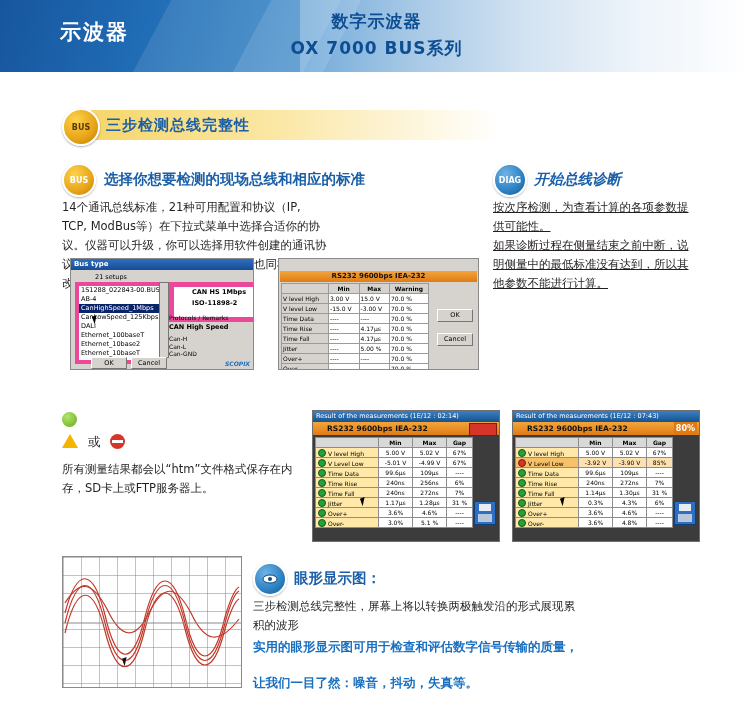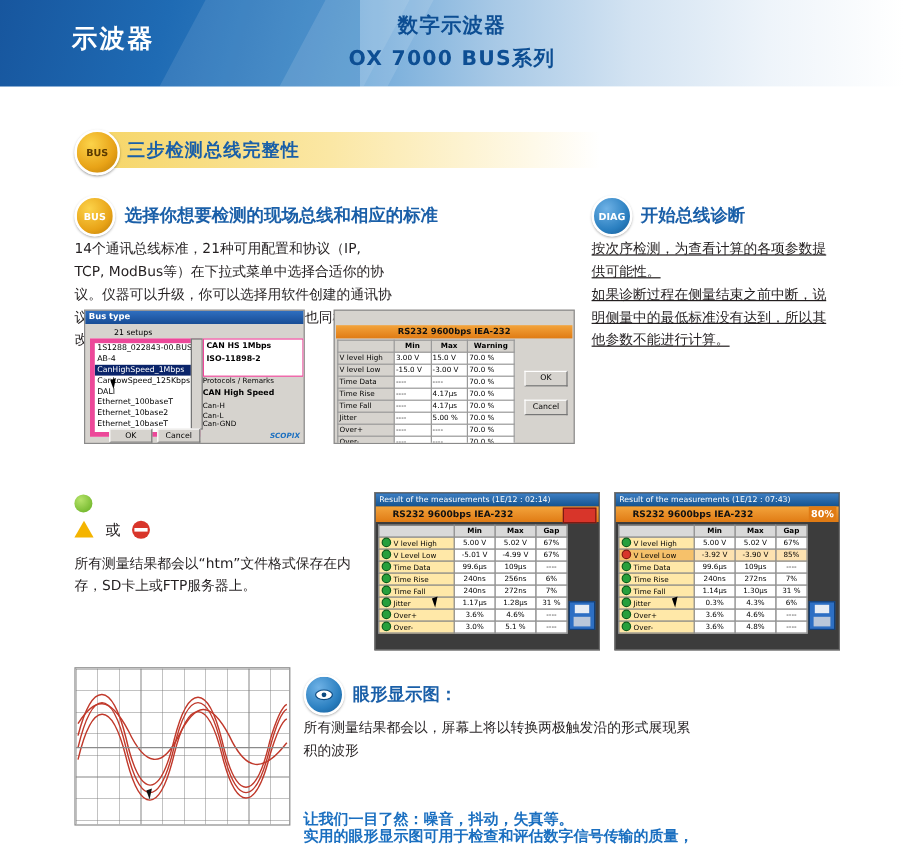--- a/index.html
+++ b/index.html
@@ -186,39 +186,39 @@
 
 <div class="bullet-icon" style="left:62px;top:163px;">
   <span>BUS</span>
 </div>
 <div class="b-title" style="left:104px;top:170px;width:380px;">选择你想要检测的现场总线和相应的标准</div>
 <div class="b-body" style="left:62px;top:198px;width:265px;">14个通讯总线标准，21种可用配置和协议（IP, TCP, ModBus等）在下拉式菜单中选择合适你的协议。仪器可以升级，你可以选择用软件创建的通讯协议或直接使用SCOPIX菜单。耐受阈值也同样可以修改。</div>
 
 <div class="bullet-icon blue-icon" style="left:493px;top:163px;">
   <span>DIAG</span>
 </div>
-<div class="b-title" style="left:534px;top:170px;">开始总线诊断</div>
+<div class="b-title" style="left:534px;top:170px;font-style:italic;">开始总线诊断</div>
 <div class="b-body" style="left:493px;top:198px;width:205px;white-space:pre-line;text-decoration:underline;">按次序检测，为查看计算的各项参数提供可能性。
 如果诊断过程在侧量结束之前中断，说明侧量中的最低标准没有达到，所以其他参数不能进行计算。</div>
 
 <div class="shot" style="left:70px;top:258px;width:182px;height:110px;">
   <div class="tb">Bus type</div>
   <div style="position:absolute;left:4px;top:14px;font-size:6.5px;color:#000;margin-left:20px;">21 setups</div>
   <div class="lst" style="position:absolute;left:4px;top:23px;width:84px;height:74px;">
     <div>1S1288_022843-00.BUS</div>
     <div>AB-4</div>
     <div class="sel">CanHighSpeed_1Mbps</div>
     <div>CanLowSpeed_125Kbps</div>
     <div>DALI</div>
     <div>Ethernet_100baseT</div>
     <div>Ethernet_10base2</div>
     <div>Ethernet_10baseT</div>
   </div>
   <div style="position:absolute;left:88px;top:23px;width:8px;height:74px;background:#d6d3ce;border:1px solid #767676;"></div>
-  <div style="position:absolute;left:98px;top:23px;width:80px;height:30px;border:1px solid #ec4899;background:#ffffff;font-size:6.5px;line-height:11px;color:#000;padding-left:2px;">
+  <div style="position:absolute;left:98px;top:23px;width:80px;height:30px;border:5px solid #ec4899;background:#ffffff;font-size:6.5px;line-height:11px;color:#000;padding-left:18px;">
     <div style="font-weight:bold;">CAN HS 1Mbps</div>
     <div style="font-weight:bold;">ISO-11898-2</div>
   </div>
   <div style="position:absolute;left:98px;top:55px;font-size:6px;color:#000;">Protocols / Remarks</div>
   <div style="position:absolute;left:98px;top:64px;font-size:6.5px;font-weight:bold;color:#000;">CAN High Speed</div>
   <div style="position:absolute;left:98px;top:76px;font-size:6px;color:#000;line-height:7.5px;">
     <div>Can-H</div>
     <div>Can-L</div>
     <div>Can-GND</div>
   </div>
@@ -460,15 +460,15 @@
   <div class="cursor" style="left:60px;top:100px;border-left-color:#111;"></div>
 </div>
 
 <div class="bullet-icon blue-icon" style="left:253px;top:562px;">
   <svg width="16" height="10" viewBox="0 0 16 10">
     <ellipse cx="8" cy="5" rx="7" ry="4" fill="#ffffff" stroke="#0d4a80" stroke-width="1"></ellipse>
     <circle cx="8" cy="5" r="2" fill="#0d4a80"></circle>
   </svg>
 </div>
 <div class="b-title" style="left:294px;top:569px;">眼形显示图：</div>
-<div class="b-body" style="left:253px;top:597px;width:330px;">所有测量结果都会以，屏幕上将以转换两极触发沿的形式展现累积的波形</div>
-<div class="blue-text" style="position:absolute;left:253px;top:686px;width:470px;">实用的眼形显示图可用于检查和评估数字信号传输的质量，</div>
+<div class="b-body" style="left:253px;top:597px;width:330px;">三步检测总线完整性，屏幕上将以转换两极触发沿的形式展现累积的波形</div>
+<div class="blue-text" style="position:absolute;left:253px;top:636px;width:470px;">实用的眼形显示图可用于检查和评估数字信号传输的质量，</div>
 <div class="blue-text" style="position:absolute;left:253px;top:672px;width:470px;">让我们一目了然：噪音，抖动，失真等。</div>
 
 </body></html>

